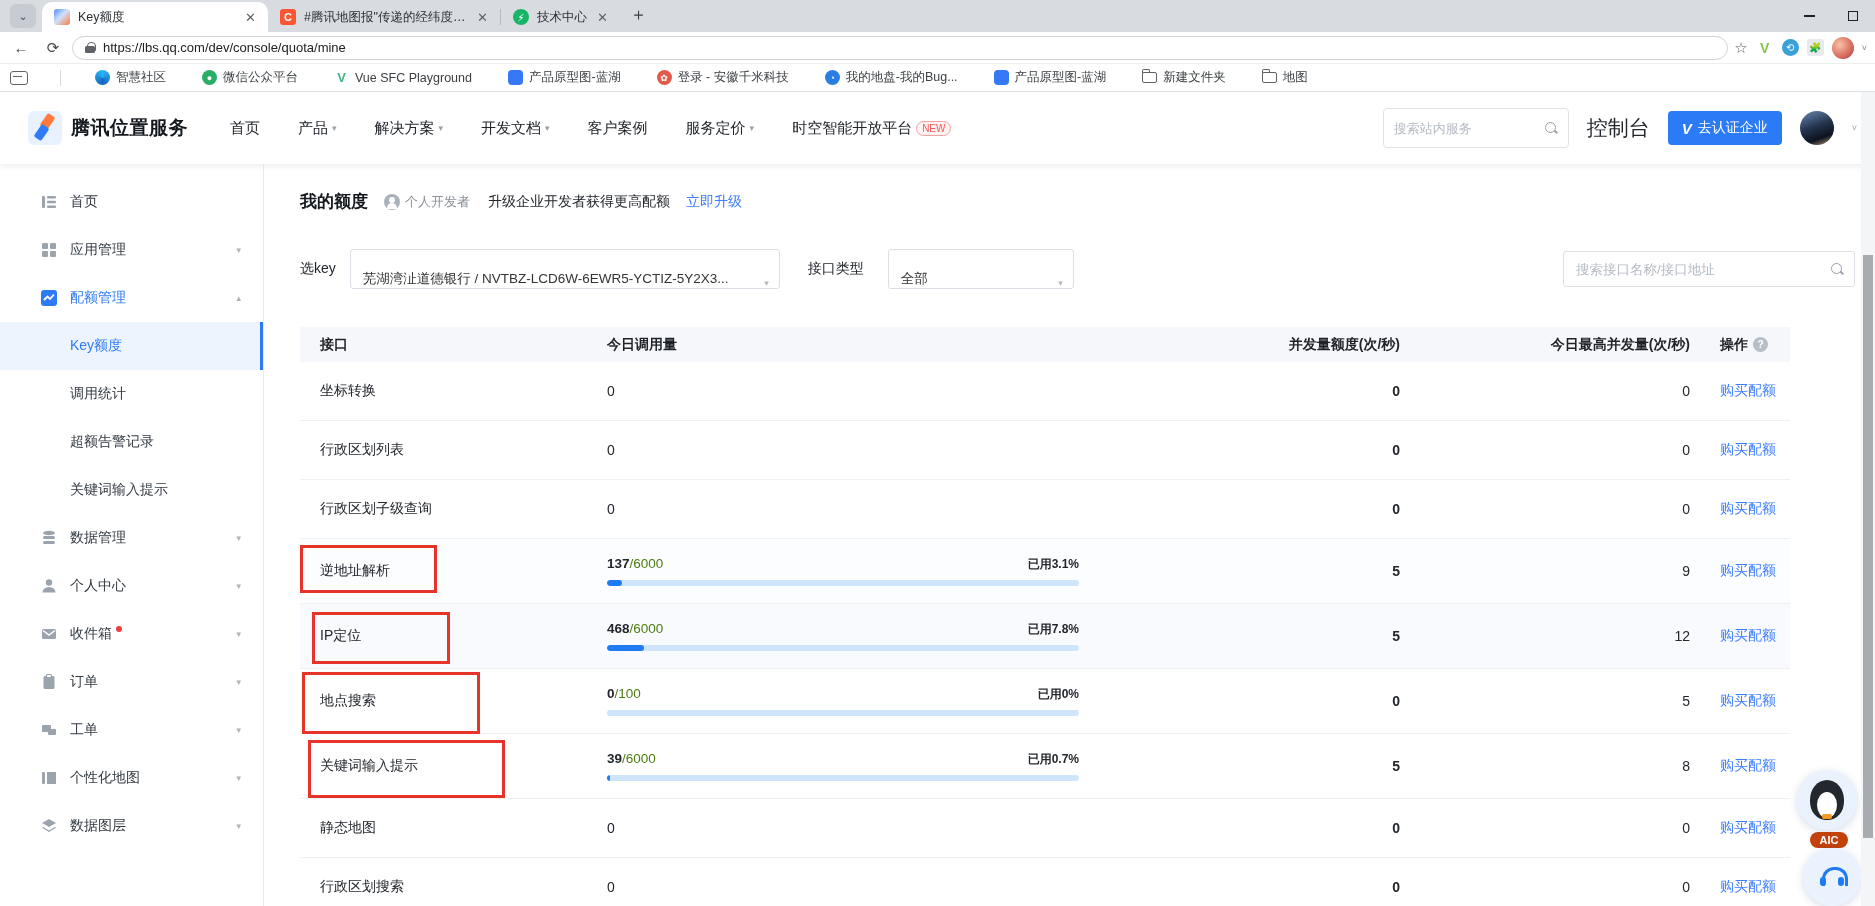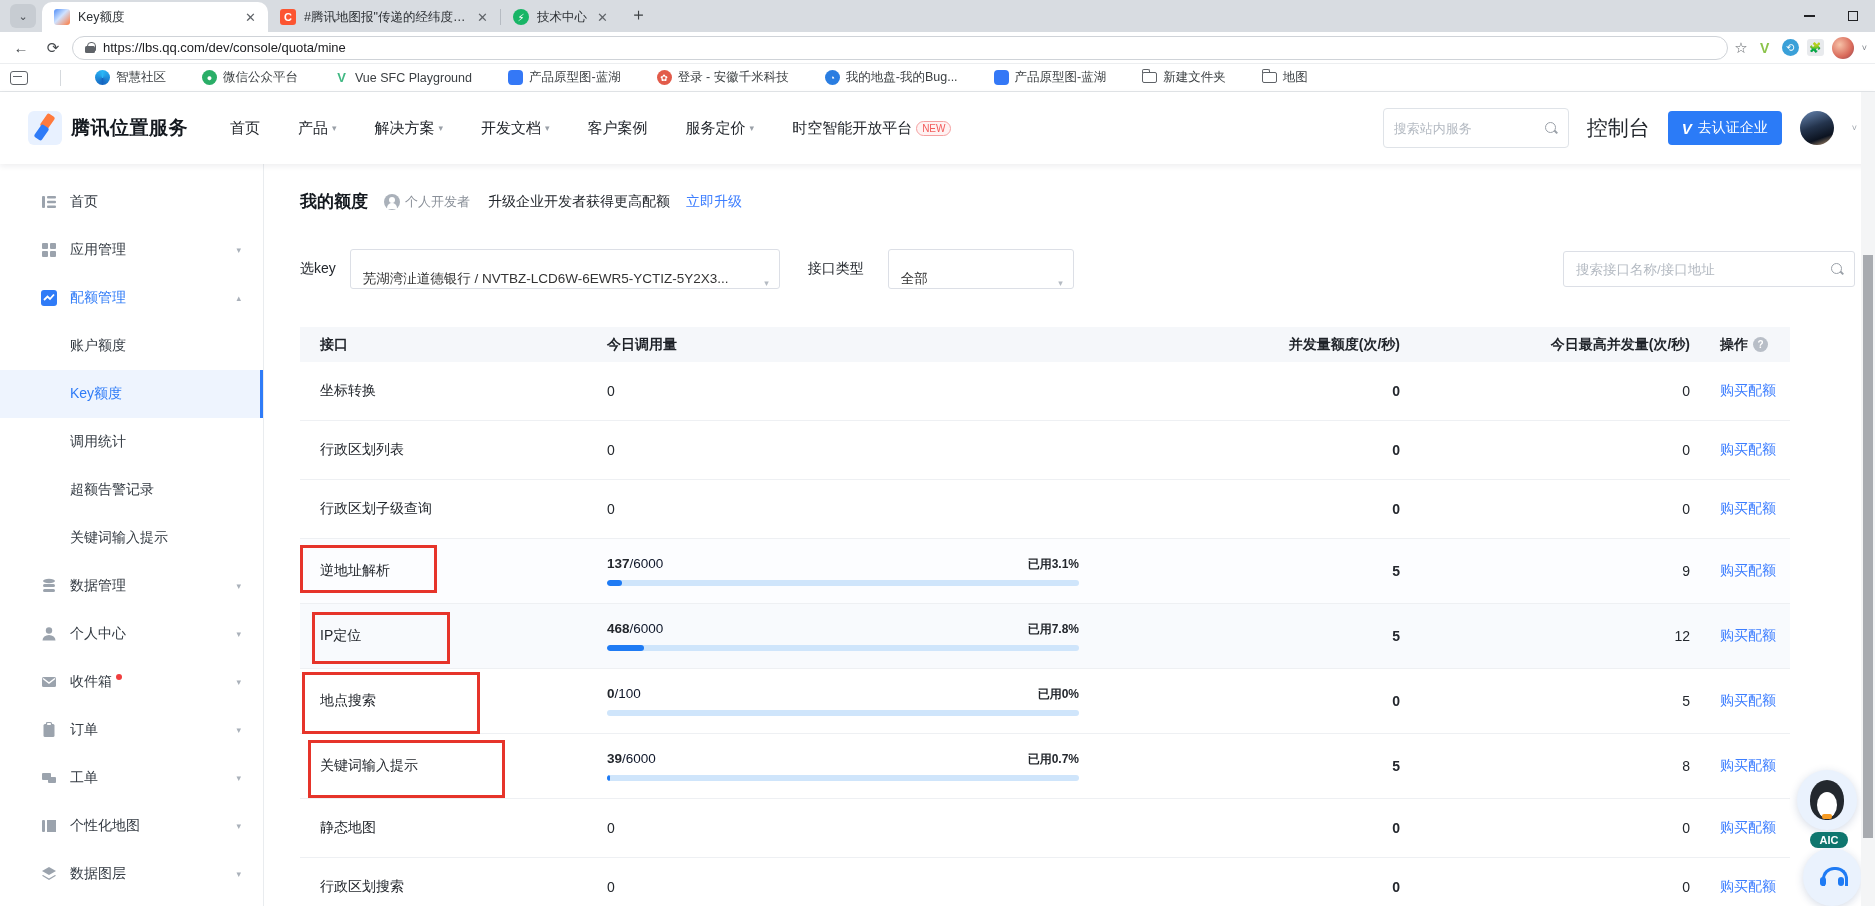--- a/index.html
+++ b/index.html
@@ -126,21 +126,21 @@
   .c-calls { width:473px; }
   .c-conc { width:320px; text-align:right; font-weight:bold; }
   .c-max  { width:290px; text-align:right; }
   .c-act  { width:100px; padding-left:30px; }
   .thead .c-conc, .thead .c-max { font-weight:bold; }
   .thead .c-act { display:flex; align-items:center; gap:5px; padding-left:30px; }
   .help-circle { width:15px; height:15px; border-radius:50%; background:#b8bec7; color:#fff; font-size:10px; font-weight:bold; display:flex; align-items:center; justify-content:center; }
   .buy-link { color:#3d7eff; cursor:pointer; text-decoration:none; font-size:14px; white-space:nowrap; }
   .calls-top { width:472px; display:flex; align-items:baseline; font-size:13.5px; }
   .used-num { font-weight:bold; color:#23272d; }
-  .quota-num { color:#0f172a; }
+  .quota-num { color:#4d7c0f; }
   .quota-num:before { content:"/"; }
   .pct-label { margin-left:auto; color:#23272d; font-weight:bold; font-size:12px; }
   .bar-track { width:472px; height:6px; border-radius:3px; background:#cfe5fb; margin-top:7px; overflow:hidden; }
   .bar-fill { height:6px; border-radius:3px; background:#1f7bf4; width:0; }
 
   
   .anno { position:absolute; border:3px solid #e6342a; background:transparent; pointer-events:none; }
   .anno1 { left:36px; top:381px; width:137px; height:48px; }
   .anno2 { left:48px; top:448px; width:138px; height:52px; }
   .anno3 { left:38px; top:508px; width:178px; height:62px; }
@@ -148,21 +148,21 @@
 
   
   .page-scrollbar { position:absolute; right:0; top:92px; bottom:0; width:14px; background:#f4f5f6; z-index:20; }
   .page-scroll-thumb { position:absolute; left:2px; right:2px; top:163px; height:583px; background:#a8abb0; cursor:pointer; }
   .float-widget { position:absolute; z-index:15; }
   .penguin-wrap { left:1797px; top:770px; width:64px; text-align:center; }
   .penguin-circle { width:60px; height:60px; border-radius:50%; background:#eaf2fd; box-shadow:0 2px 8px rgba(30,60,120,.18); display:flex; align-items:center; justify-content:center; cursor:pointer; }
   .penguin-body { width:34px; height:40px; background:#23282e; border-radius:50% 50% 46% 46%; position:relative; }
   .penguin-body:before { content:""; position:absolute; left:7px; top:12px; width:20px; height:26px; background:#fff; border-radius:50%; }
   .penguin-body:after { content:""; position:absolute; left:12px; top:34px; width:10px; height:5px; background:#f59a23; border-radius:2px; }
-  .ai-badge { margin-top:-8px; display:inline-block; background:#0f766e; color:#fff; font-size:11px; font-weight:bold; border-radius:9px; padding:2px 10px; cursor:pointer; }
+  .ai-badge { margin-top:-8px; display:inline-block; background:#c2410c; color:#fff; font-size:11px; font-weight:bold; border-radius:9px; padding:2px 10px; cursor:pointer; }
   .service-wrap { left:1803px; top:848px; }
   .service-circle { width:58px; height:58px; border-radius:50%; background:#eaf2fd; box-shadow:0 2px 8px rgba(30,60,120,.18); display:flex; align-items:center; justify-content:center; cursor:pointer; }
   .headset { width:24px; height:20px; position:relative; }
   .headset:before { content:""; position:absolute; left:2px; top:0; width:20px; height:16px; border:3px solid #1f7bf4; border-bottom:none; border-radius:12px 12px 0 0; }
   .headset:after { content:""; position:absolute; left:0; top:10px; width:6px; height:9px; background:#1f7bf4; border-radius:3px; box-shadow:18px 0 0 #1f7bf4; }
 </style>
 </head>
 <body>
 
 <div class="tabbar">
@@ -328,23 +328,20 @@
     <div class="side-item">
       <span class="side-ico">
           <svg width="18" height="18">
             <rect x="1" y="1" width="16" height="16" rx="3" fill="#2f7bf7"></rect>
             <polyline points="4,11 7.5,7.5 10,10 14,5.5" fill="none" stroke="#fff" stroke-width="1.8"></polyline>
           </svg>
         </span>
       <span class="side-label blue-text">配额管理</span>
       <span class="side-caret">▴</span>
     </div>
-    <div class="side-sub">
-        <span>账户额度</span>
-      </div>
     <div class="side-sub selected">
         <span>Key额度</span>
       </div>
     <div class="side-sub">
         <span>调用统计</span>
       </div>
     <div class="side-sub">
         <span>超额告警记录</span>
       </div>
     <div class="side-sub">

